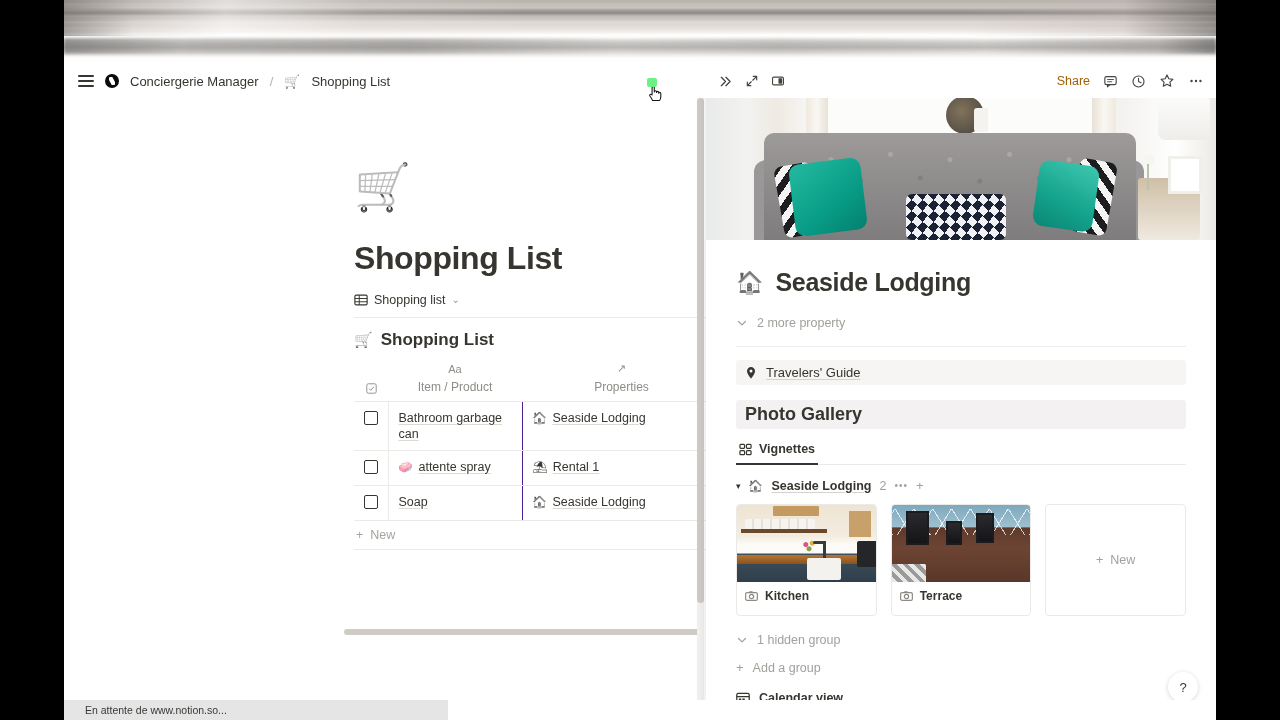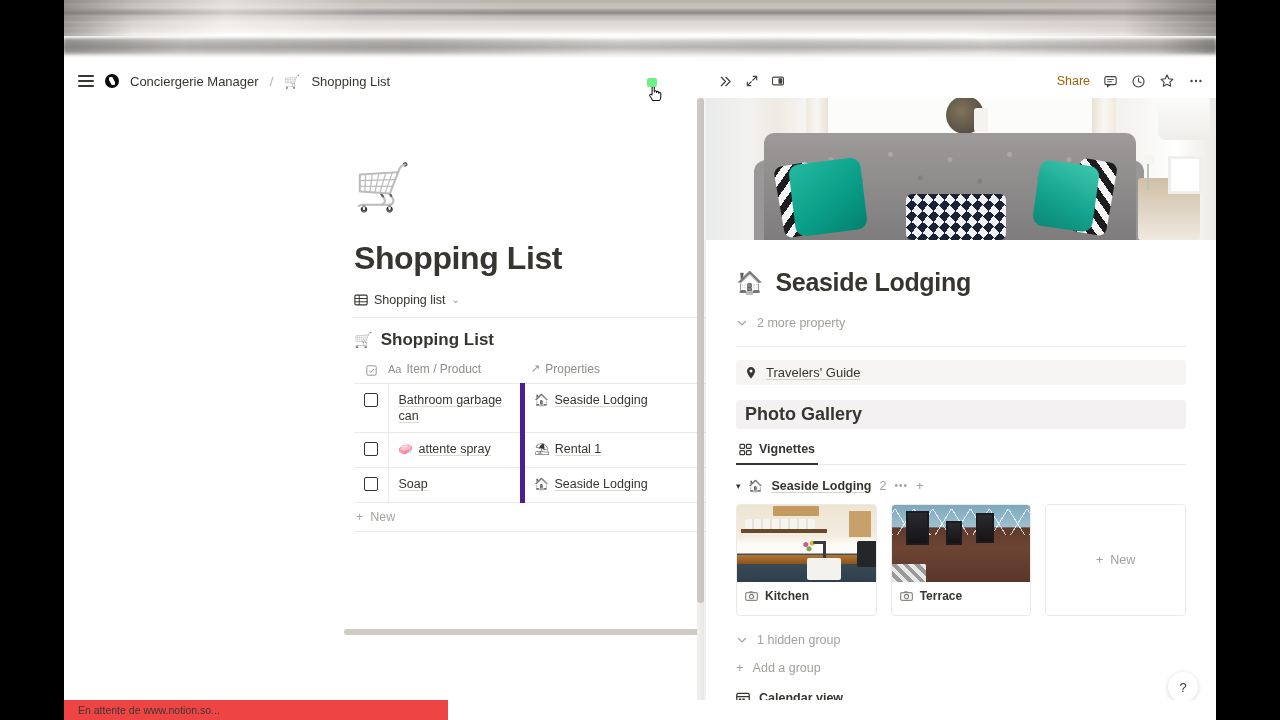--- a/index.html
+++ b/index.html
@@ -97,23 +97,23 @@
   .tbl-title .e { font-size:15px; filter:grayscale(1) contrast(1.4); }
 
   table.grid { border-collapse:collapse; width:358px; table-layout:fixed; }
   table.grid col.c1 { width:34px; }
   table.grid col.c2 { width:134px; }
   table.grid col.c3 { width:190px; }
   table.grid th {
     font-size:12px; font-weight:400; color:#908d88; text-align:left;
     padding:3px 0 7px 0; border-bottom:1px solid #eceae6; vertical-align:bottom;
   }
-  table.grid th .hd { display:flex; align-items:center; gap:5px; }
+  table.grid th .hd { display:flex; align-items:center; gap:5px;flex-direction:column; }
   table.grid td {
-    border-bottom:1px solid #eceae6; border-right:5px solid #4c1d95;
+    border-bottom:1px solid #eceae6; border-right:1px solid #4c1d95;
     padding:8px 0 8px 0; vertical-align:top; font-size:12.5px; color:#37352f;
   }
   table.grid td.chk { border-right:1px solid #eceae6; text-align:center; padding-top:9px; }
   table.grid td:last-child { border-right:none; }
   table.grid td.cell { padding-left:10px; padding-right:6px; }
   .cbox { width:14px; height:14px; border:1.6px solid #37352f; border-radius:2px; display:inline-block; cursor:pointer; }
   .cellflex { display:flex; align-items:flex-start; gap:5px; }
   .cellflex .em { font-size:12px; line-height:16px; flex:0 0 auto; }
   .cellflex .tx { text-decoration:underline; text-decoration-color:#ddd9d3; text-underline-offset:2px; line-height:16px; }
   .newrow { display:flex; align-items:center; gap:7px; font-size:12.5px; color:#a7a49f; padding:7px 0 7px 2px; border-bottom:1px solid #eceae6; width:358px; cursor:pointer; }
@@ -265,21 +265,21 @@
     justify-content:center; font-size:13px; color:#37352f; z-index:20; cursor:pointer;
   }
 
   
   .cursor { position:absolute; left:647px; top:82px; z-index:60; pointer-events:none; }
   .cursor .hl { position:absolute; left:0px; top:-4px; width:10px; height:9px; background:#5ef07a; border-radius:2px; opacity:.92; }
 
   
   .status {
     position:absolute; left:64px; top:700px; width:384px; height:20px;
-    background:#ef4444; display:flex; align-items:center; padding-left:14px; z-index:55;
+    background:#e5e5e5; display:flex; align-items:center; padding-left:21px; z-index:55;
   }
   .status span { font-size:10.5px; color:#3a3834; }
 
   
   .bottom-sliver { position:absolute; left:448px; top:700px; width:768px; height:20px; background:#fff; z-index:54; }
 </style>
 </head>
 <body>
 
 <div id="root">

